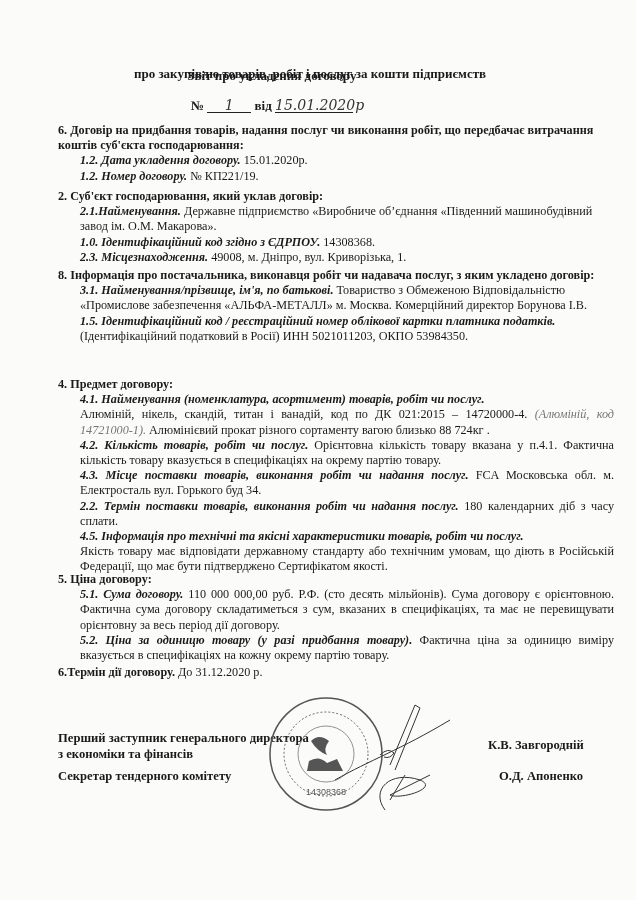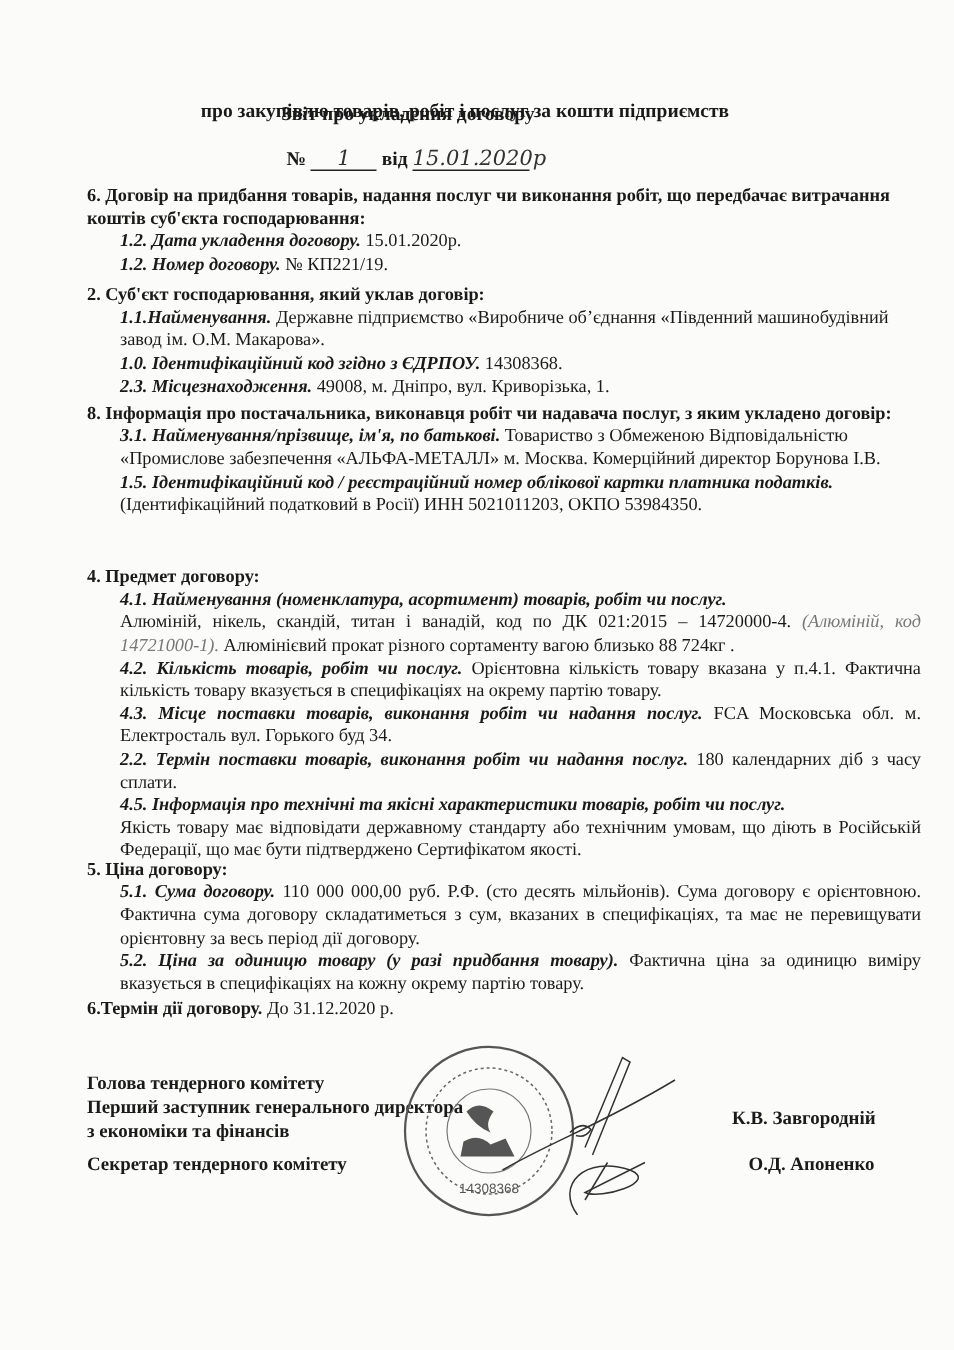--- a/index.html
+++ b/index.html
@@ -41,21 +41,21 @@
   </div>
 
   <div class="sec" style="top:123px">
     <div class="sec-h">6. Договір на придбання товарів, надання послуг чи виконання робіт, що передбачає витрачання коштів суб'єкта господарювання:</div>
     <div class="item"><span class="it">1.2. Дата укладення договору.</span><span> 15.01.2020р.</span></div>
     <div class="item"><span class="it">1.2. Номер договору.</span><span>  № КП221/19.</span></div>
   </div>
 
   <div class="sec" style="top:189px">
     <div class="sec-h">2. Суб'єкт господарювання, який уклав договір:</div>
-    <div class="item"><span class="it">1.1.Найменування.</span><span> Державне підприємство «Виробниче об’єднання «Південний машинобудівний завод ім. О.М. Макарова».</span></div>
+    <div class="item"><span class="it">2.1.Найменування.</span><span> Державне підприємство «Виробниче об’єднання «Південний машинобудівний завод ім. О.М. Макарова».</span></div>
     <div class="item"><span class="it">1.0. Ідентифікаційний код згідно з ЄДРПОУ.</span><span> 14308368.</span></div>
     <div class="item"><span class="it">2.3. Місцезнаходження.</span><span> 49008, м. Дніпро, вул. Криворізька, 1.</span></div>
   </div>
 
   <div class="sec" style="top:268px">
     <div class="sec-h">8. Інформація про постачальника, виконавця робіт чи надавача послуг, з яким укладено договір:</div>
     <div class="item"><span class="it">3.1. Найменування/прізвище, ім'я, по батькові.</span><span> Товариство з Обмеженою Відповідальністю «Промислове забезпечення «АЛЬФА-МЕТАЛЛ» м. Москва. Комерційний директор Борунова І.В.</span></div>
     <div class="item"><span class="it">1.5. Ідентифікаційний код / реєстраційний номер облікової картки платника податків.</span><span> (Ідентифікаційний податковий в Росії) ИНН 5021011203, ОКПО 53984350.</span></div>
   </div>
 
@@ -73,21 +73,20 @@
   <div class="sec" style="top:572px">
     <div class="sec-h">5. Ціна договору:</div>
     <div class="item just"><span class="it">5.1. Сума договору.</span><span> 110 000 000,00 руб. Р.Ф. (сто десять мільйонів). Сума договору є орієнтовною. Фактична сума договору складатиметься з сум, вказаних в специфікаціях, та має не перевищувати орієнтовну за весь період дії договору.</span></div>
     <div class="item just"><span class="it">5.2. Ціна за одиницю товару (у разі придбання товару).</span><span> Фактична ціна за одиницю виміру вказується в специфікаціях на кожну окрему партію товару.</span></div>
   </div>
 
   <div class="sec" style="top:665px">
     <span class="sec-h">6.Термін дії договору.</span><span> До 31.12.2020 р.</span>
   </div>
 
-  <div class="sig" style="left:58px; top:715px">Голова тендерного комітету</div>
   <div class="sig" style="left:58px; top:731px">Перший заступник генерального директора</div>
   <div class="sig" style="left:58px; top:747px">з економіки та фінансів</div>
   <div class="sig" style="left:488px; top:738px">К.В. Завгородній</div>
   <div class="sig" style="left:58px; top:769px">Секретар тендерного комітету</div>
   <div class="sig" style="left:499px; top:769px">О.Д. Апоненко</div>
 
   <svg class="stamp" viewBox="0 0 118 118">
     <circle cx="59" cy="59" r="56" fill="none" stroke="#555" stroke-width="1.5"></circle>
     <circle cx="59" cy="59" r="42" fill="none" stroke="#666" stroke-width="1" stroke-dasharray="2 2"></circle>
     <circle cx="59" cy="59" r="28" fill="none" stroke="#777" stroke-width="0.8"></circle>

